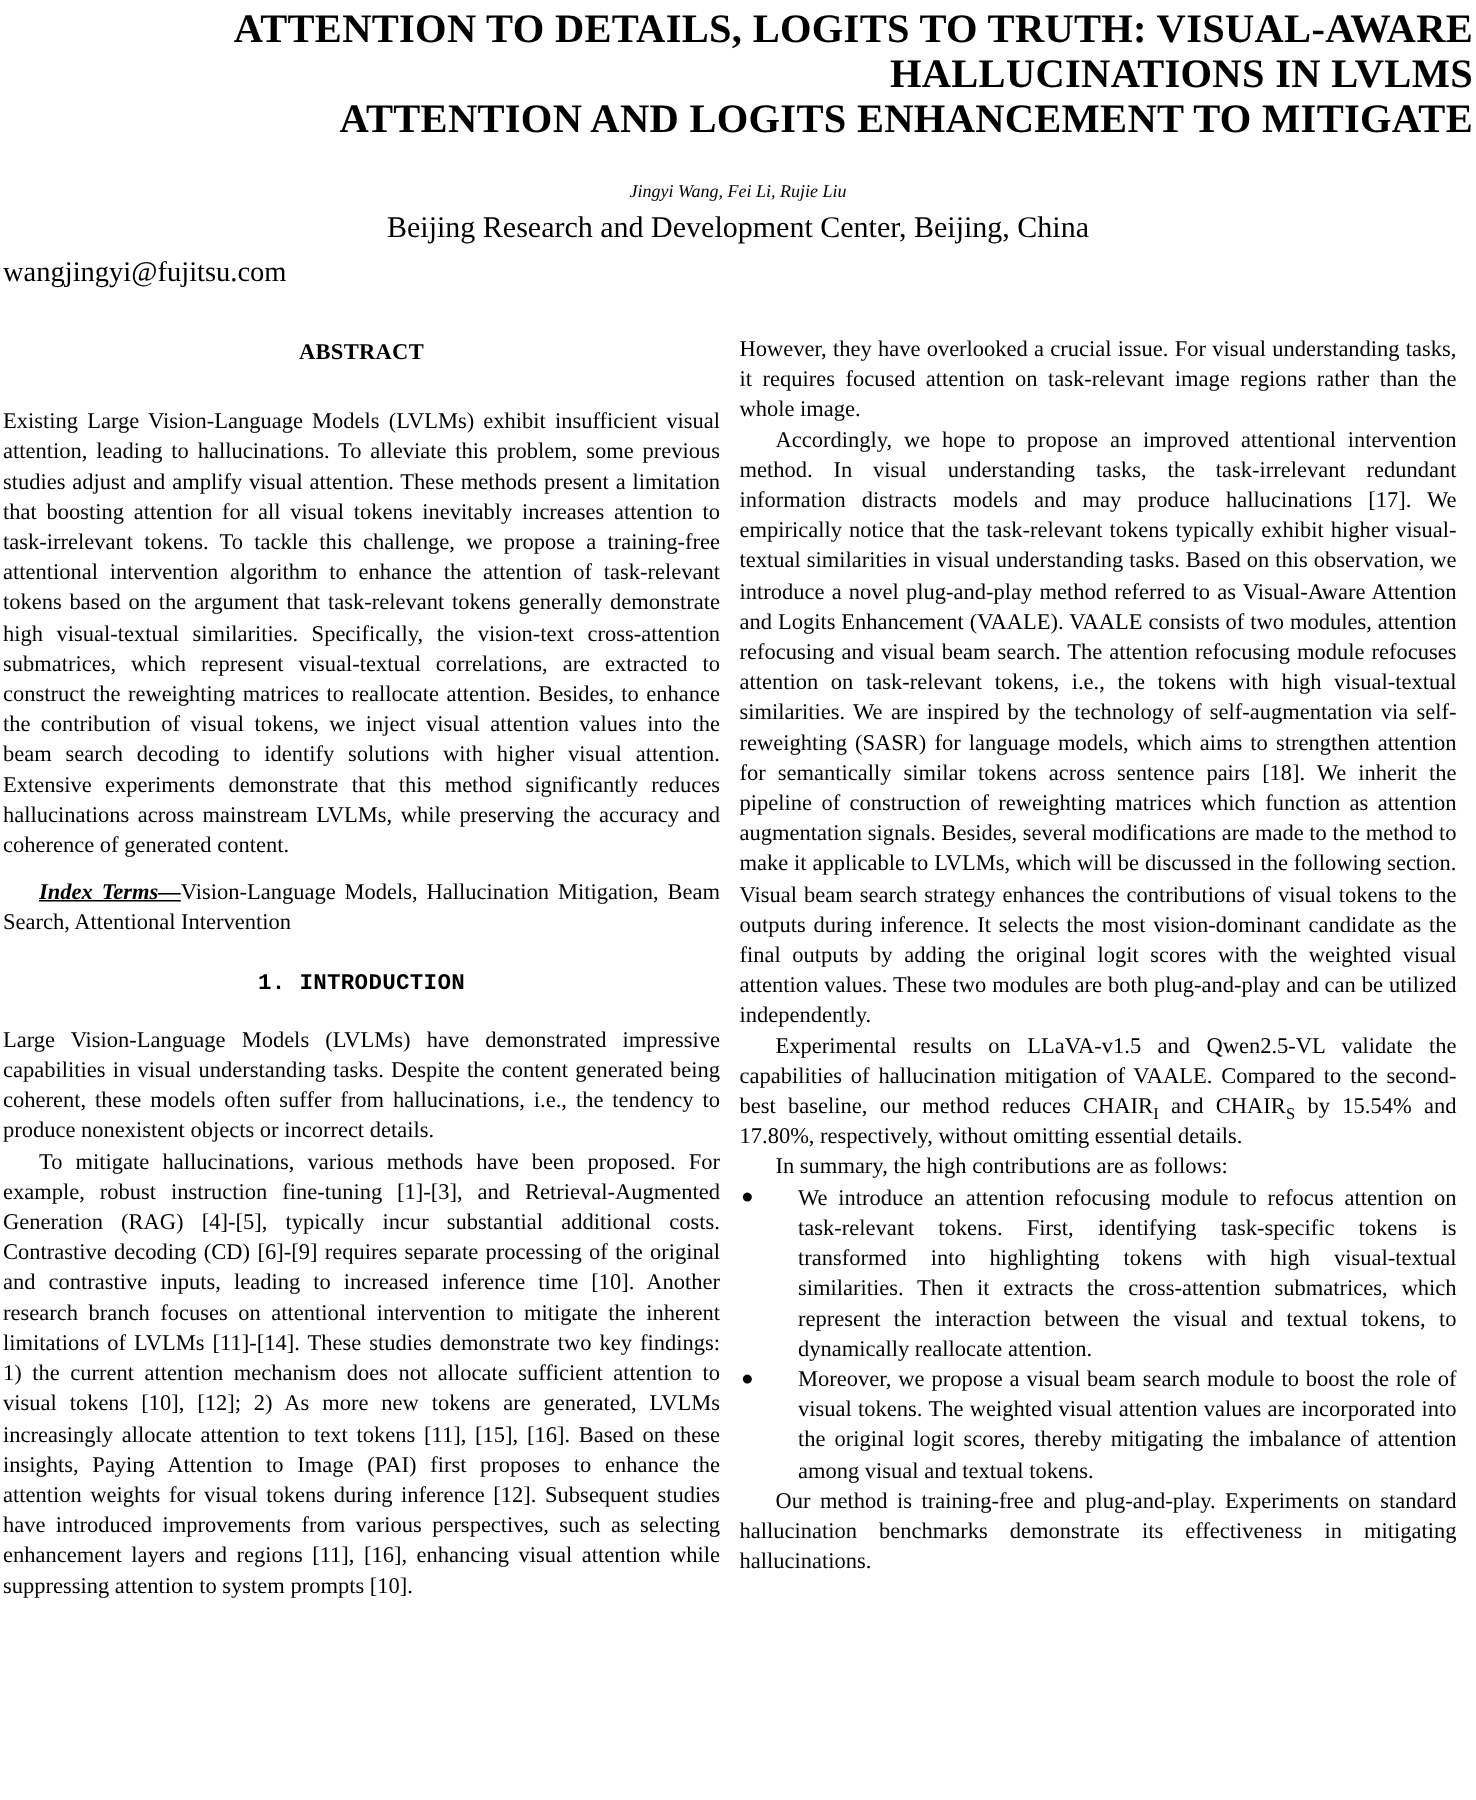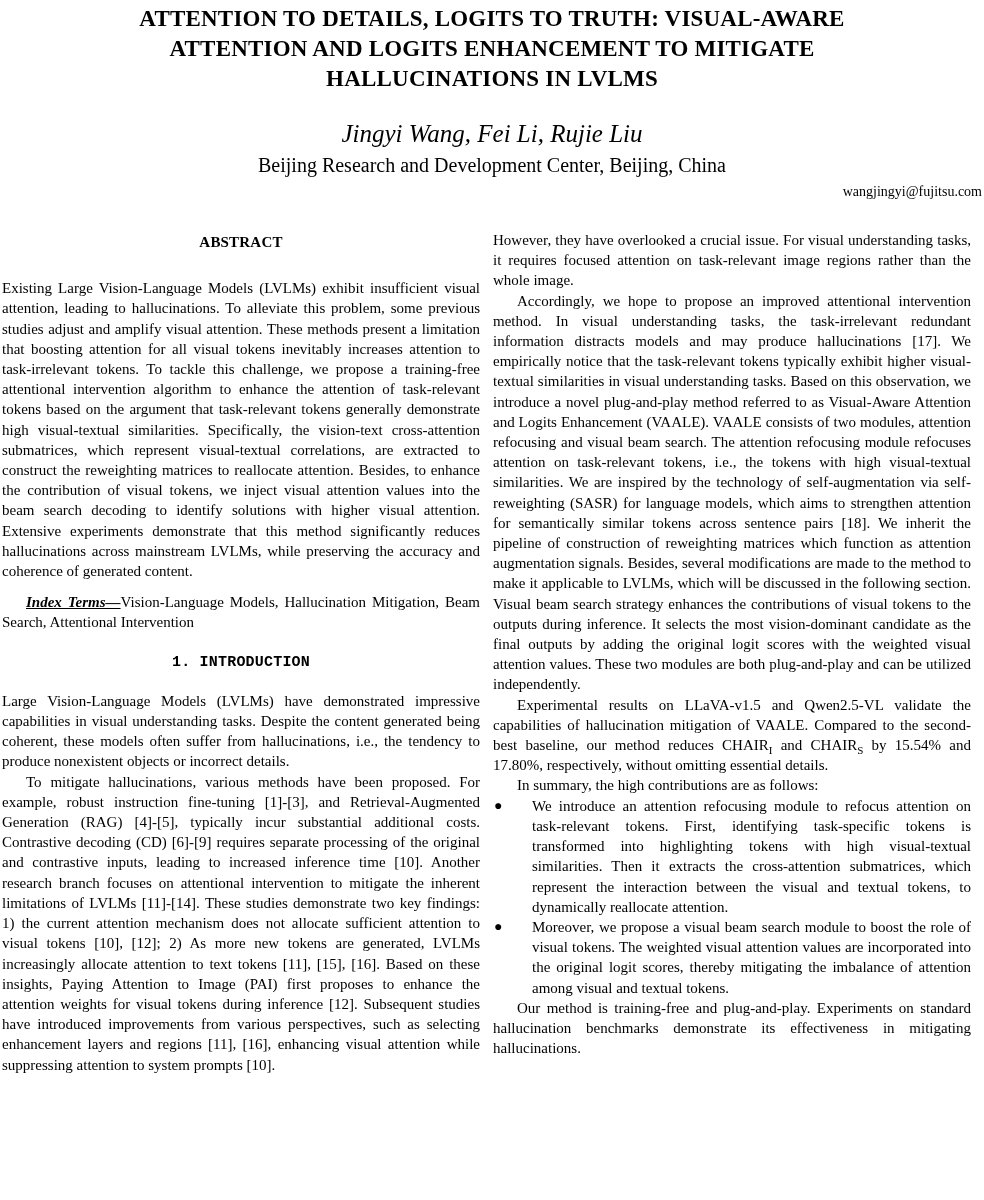--- a/index.html
+++ b/index.html
@@ -8,41 +8,41 @@
     color: #000000;
     font-family: "Liberation Serif", serif;
   }
   .page {
     width: 984px;
     height: 1200px;
     padding: 2px 2px 0 2px;
     background: #ffffff;
   }
   .title {
-    text-align: center;
+    text-align: right;
     font-weight: bold;
-    font-size: 23px;
+    font-size: 27px;
     line-height: 30px;
     padding-top: 2px;
     letter-spacing: 0.2px;
   }
   .authors {
     text-align: center;
     font-style: italic;
-    font-size: 25px;
+    font-size: 12px;
     margin-top: 26px;
   }
   .affiliation {
     text-align: center;
     font-size: 20px;
     margin-top: 6px;
   }
   .email {
-    text-align: right;
-    font-size: 14px;
+    text-align: left;
+    font-size: 19px;
     margin-top: 7px;
   }
   .columns {
     display: flex;
     gap: 13px;
     margin-top: 30px;
   }
   .col {
     width: 478px;
     font-size: 15px;
@@ -77,22 +77,22 @@
   sub { font-size: 11px; line-height: 0; }
 </style>
 </head>
 <body>
 
 <div class="page">
 
   <header>
     <h1 class="title">
       <div>ATTENTION TO DETAILS, LOGITS TO TRUTH: VISUAL-AWARE</div>
+      <div>HALLUCINATIONS IN LVLMS</div>
       <div>ATTENTION AND LOGITS ENHANCEMENT TO MITIGATE</div>
-      <div>HALLUCINATIONS IN LVLMS</div>
     </h1>
     <div class="authors">Jingyi Wang, Fei Li, Rujie Liu</div>
     <div class="affiliation">Beijing Research and Development Center, Beijing, China</div>
     <div class="email">wangjingyi@fujitsu.com</div>
   </header>
 
   <div class="columns">
 
     <div class="col">
       <h2 class="sec-heading abstract-heading">ABSTRACT</h2>

